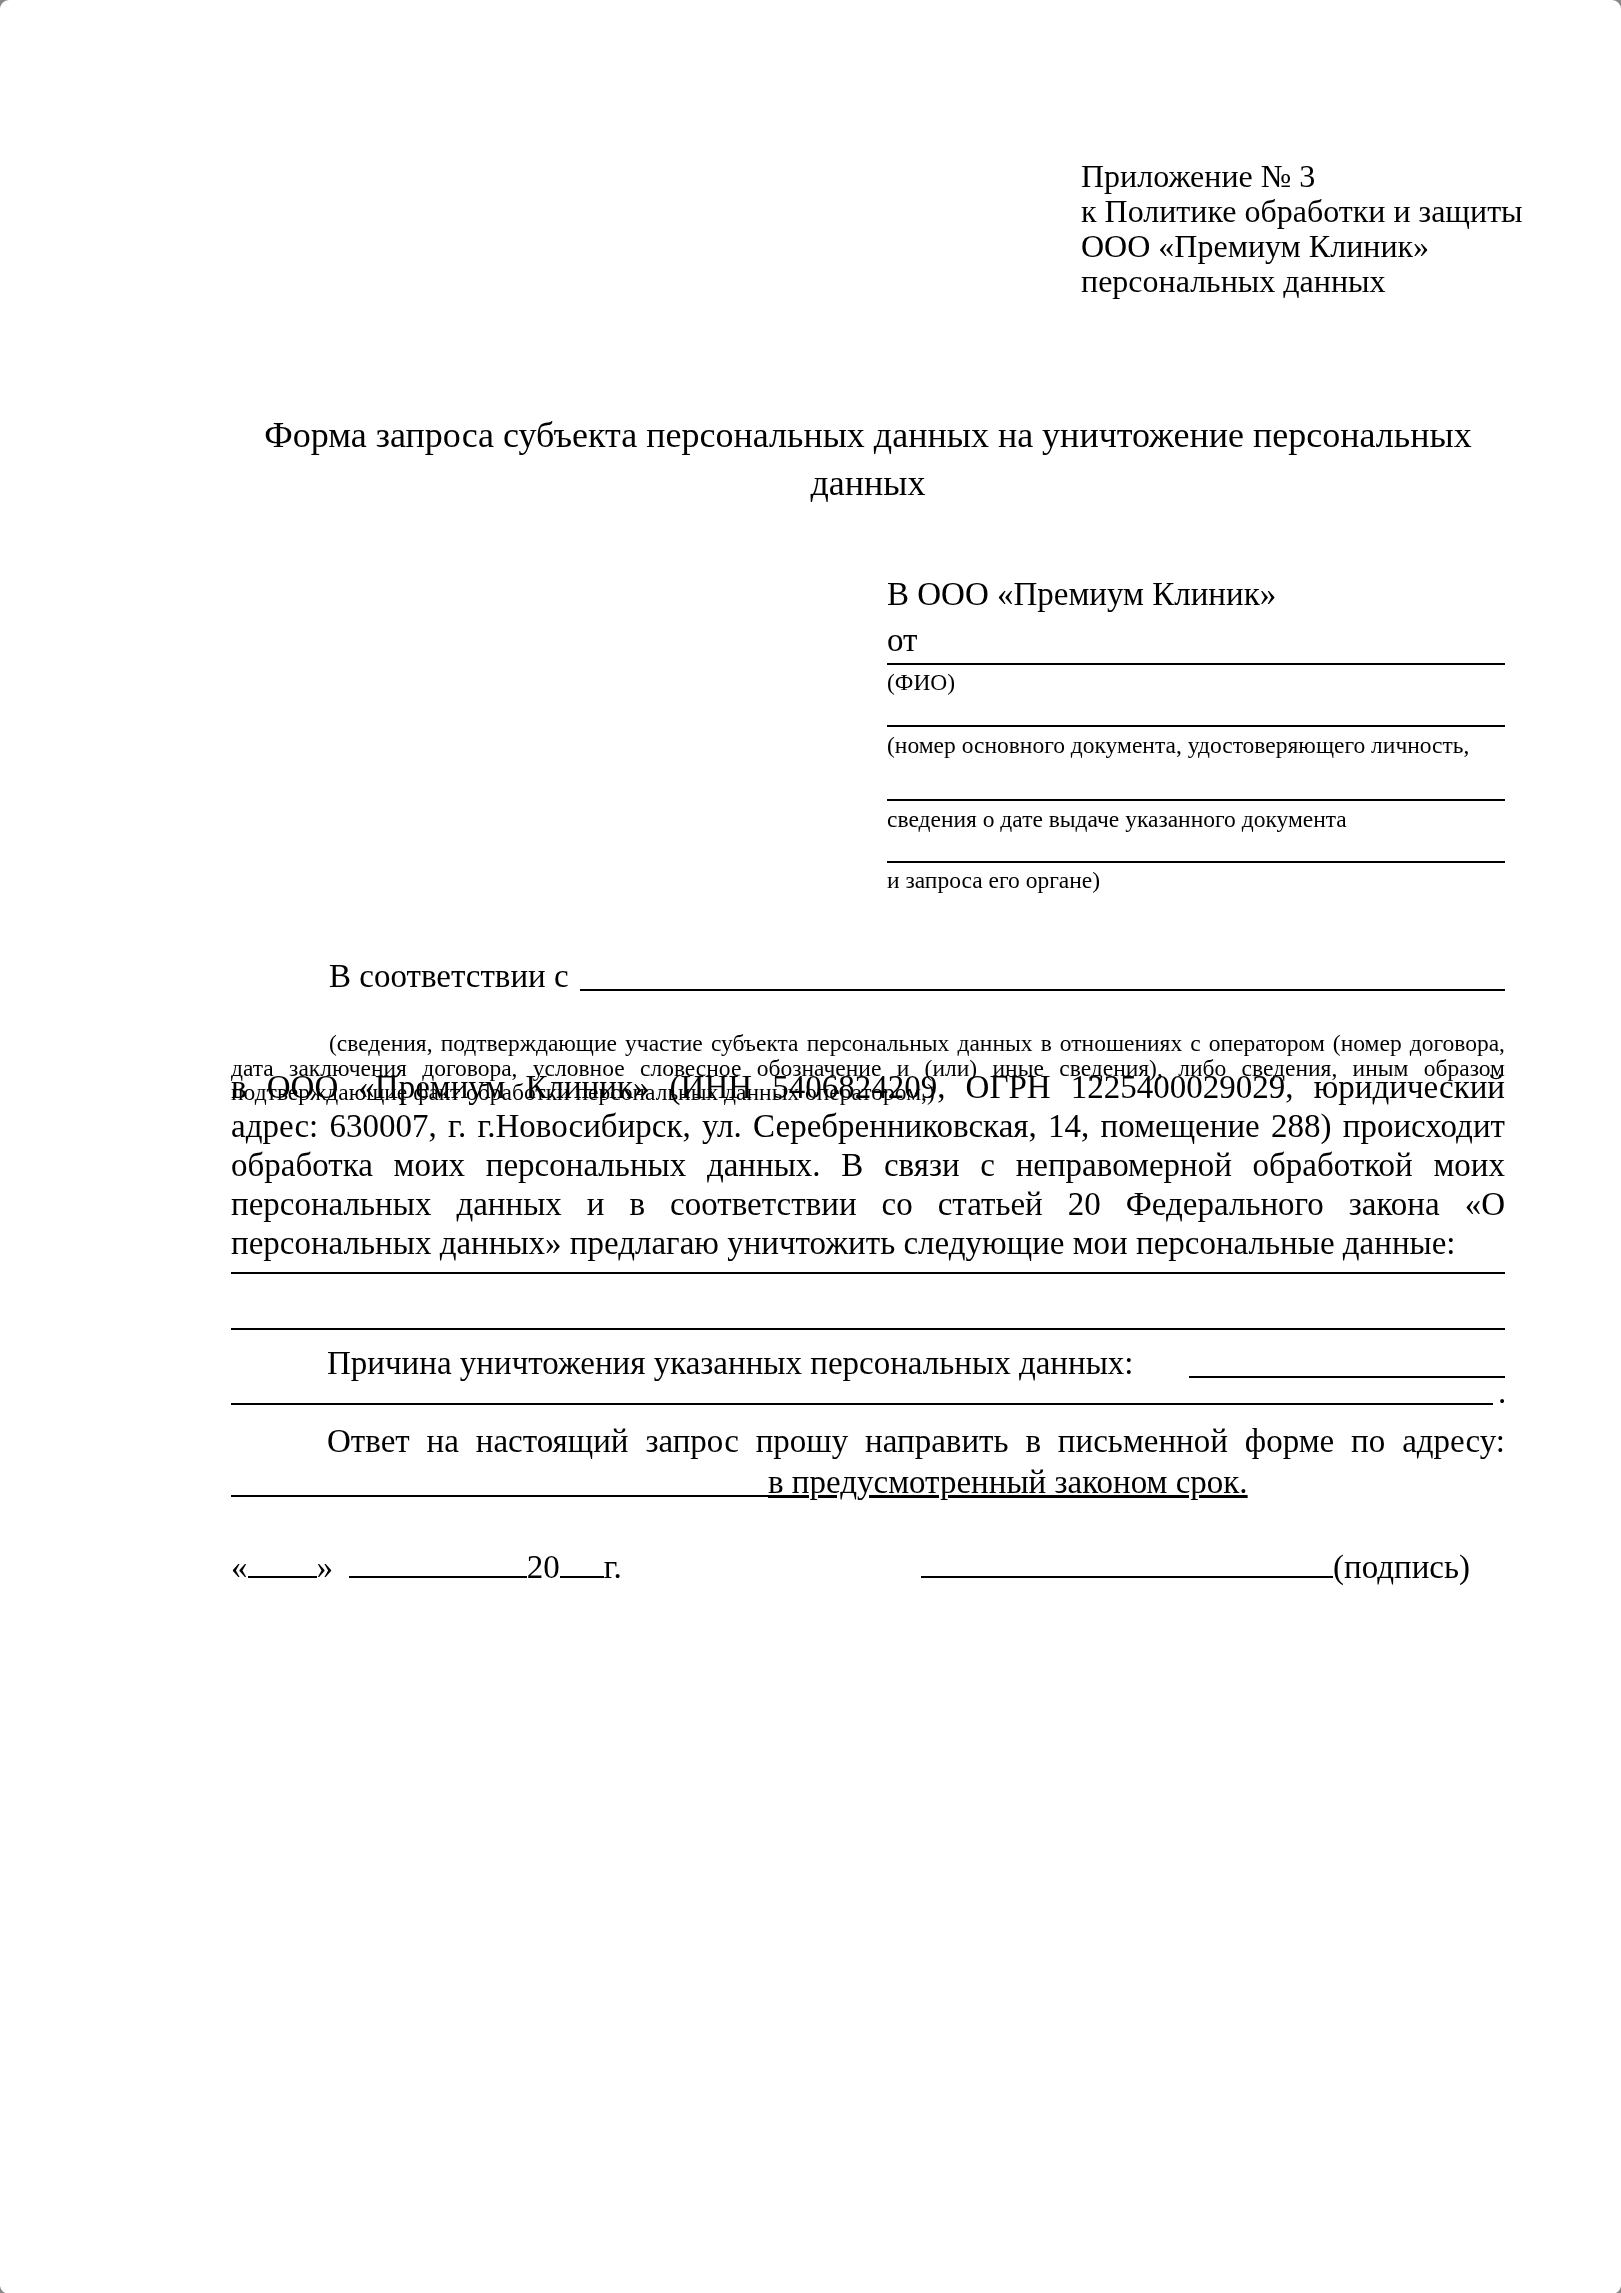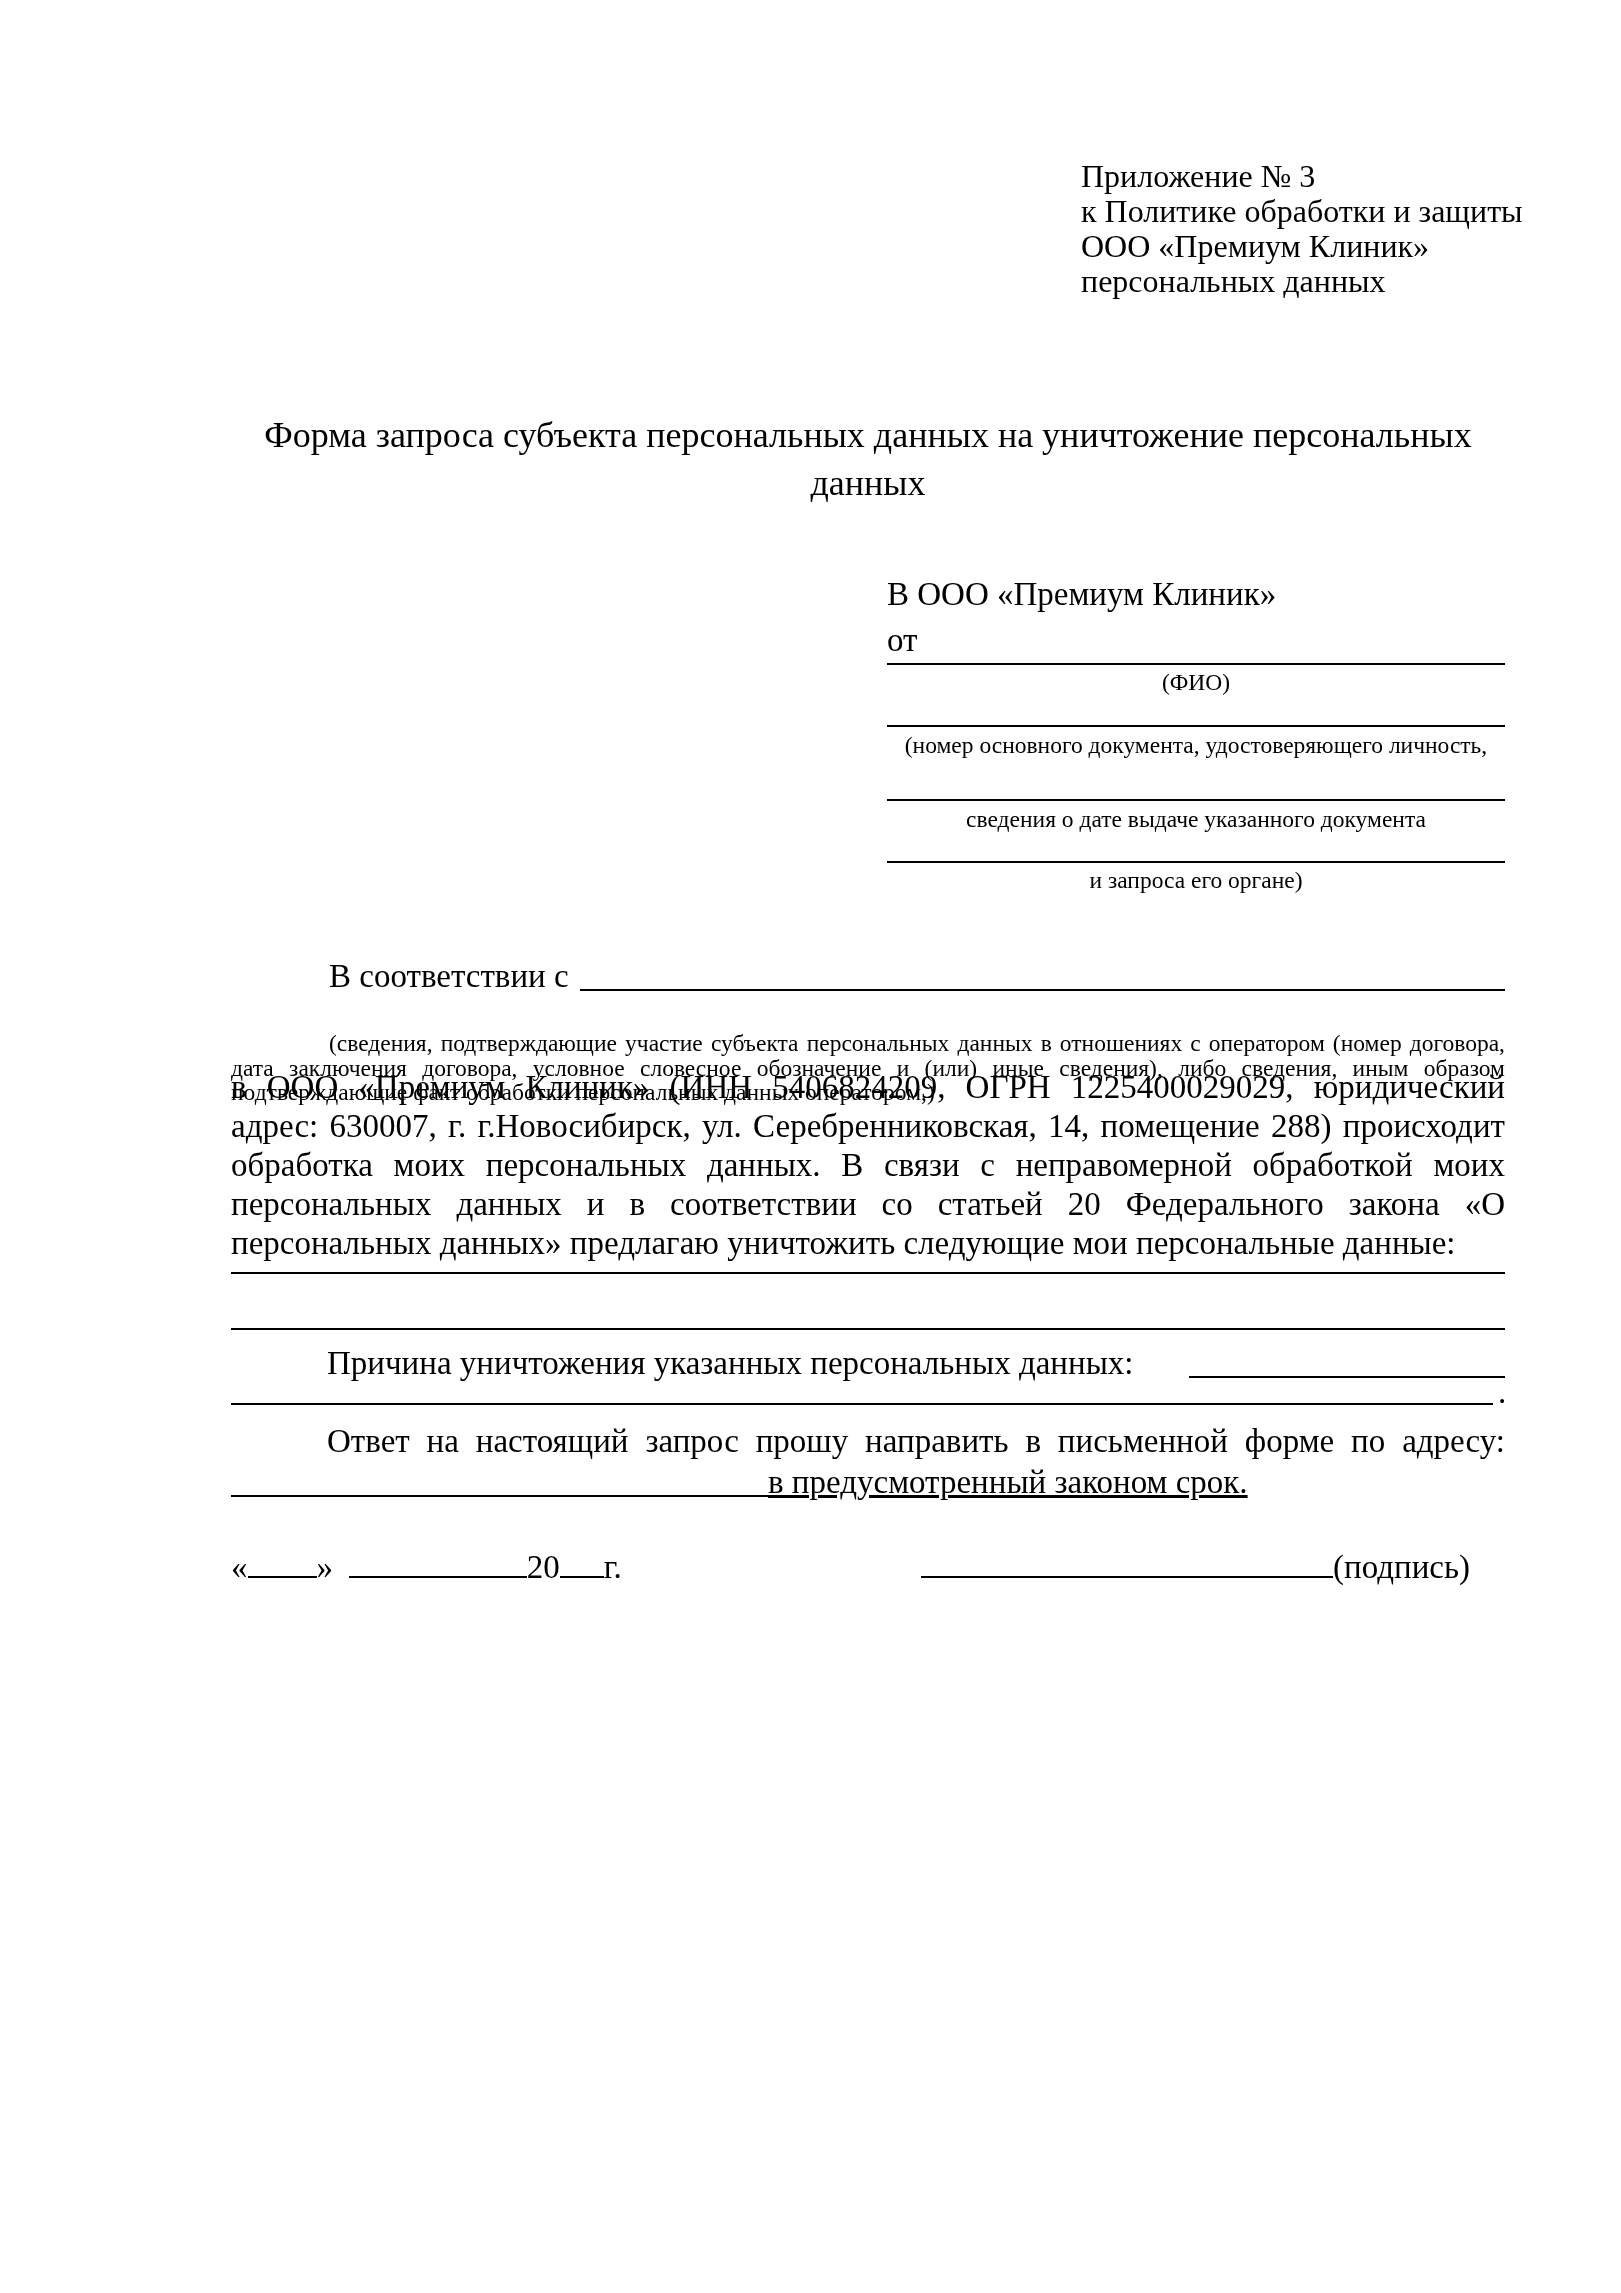--- a/index.html
+++ b/index.html
@@ -4,40 +4,41 @@
 <style>
   html, body { margin: 0; padding: 0; background: #888; }
   .page {
     position: relative;
     width: 1621px;
     height: 2294px;
     background: #ffffff;
     font-family: "Liberation Serif", "DejaVu Serif", serif;
     color: #000;
     overflow: hidden;
+    border-radius: 9px;
   }
   .abs { position: absolute; }
 
   
   .header-note { left: 1081px; top: 159px; font-size: 32px; line-height: 35px; white-space: nowrap; }
 
   
   .doc-title {
     left: 231px; top: 411px; width: 1274px;
     text-align: center; font-weight: normal;
     font-size: 36px; line-height: 48px;
   }
 
   
   .addr-to   { left: 887px; top: 576px; font-size: 33px; white-space: nowrap; }
   .addr-from { left: 887px; top: 622px; font-size: 33px; }
 
   .rule { height: 0; border-top: 2.9px solid #000; }
   .addr-rule { left: 887px; width: 618px; }
-  .addr-cap  { left: 887px; width: 618px; text-align: center; font-size: 23.5px; line-height: 26.5px; }
+  .addr-cap  { left: 887px; width: 618px; font-size: 23.5px; line-height: 26.5px; }
 
   
   .accordance { left: 231px; top: 957px; width: 1274px; display: flex; font-size: 33px; line-height: 39px; }
   .accordance .lead { margin-left: 98px; white-space: nowrap; }
   .fill-line { flex: 1; border-bottom: 2.9px solid #000; margin-left: 11.8px; margin-bottom: 4.9px; }
 
   .fine-print {
     left: 231px; top: 992px; width: 1274px;
     font-size: 23.5px; line-height: 24.5px;
     text-align: justify; text-indent: 98px; margin-top: 39px;

